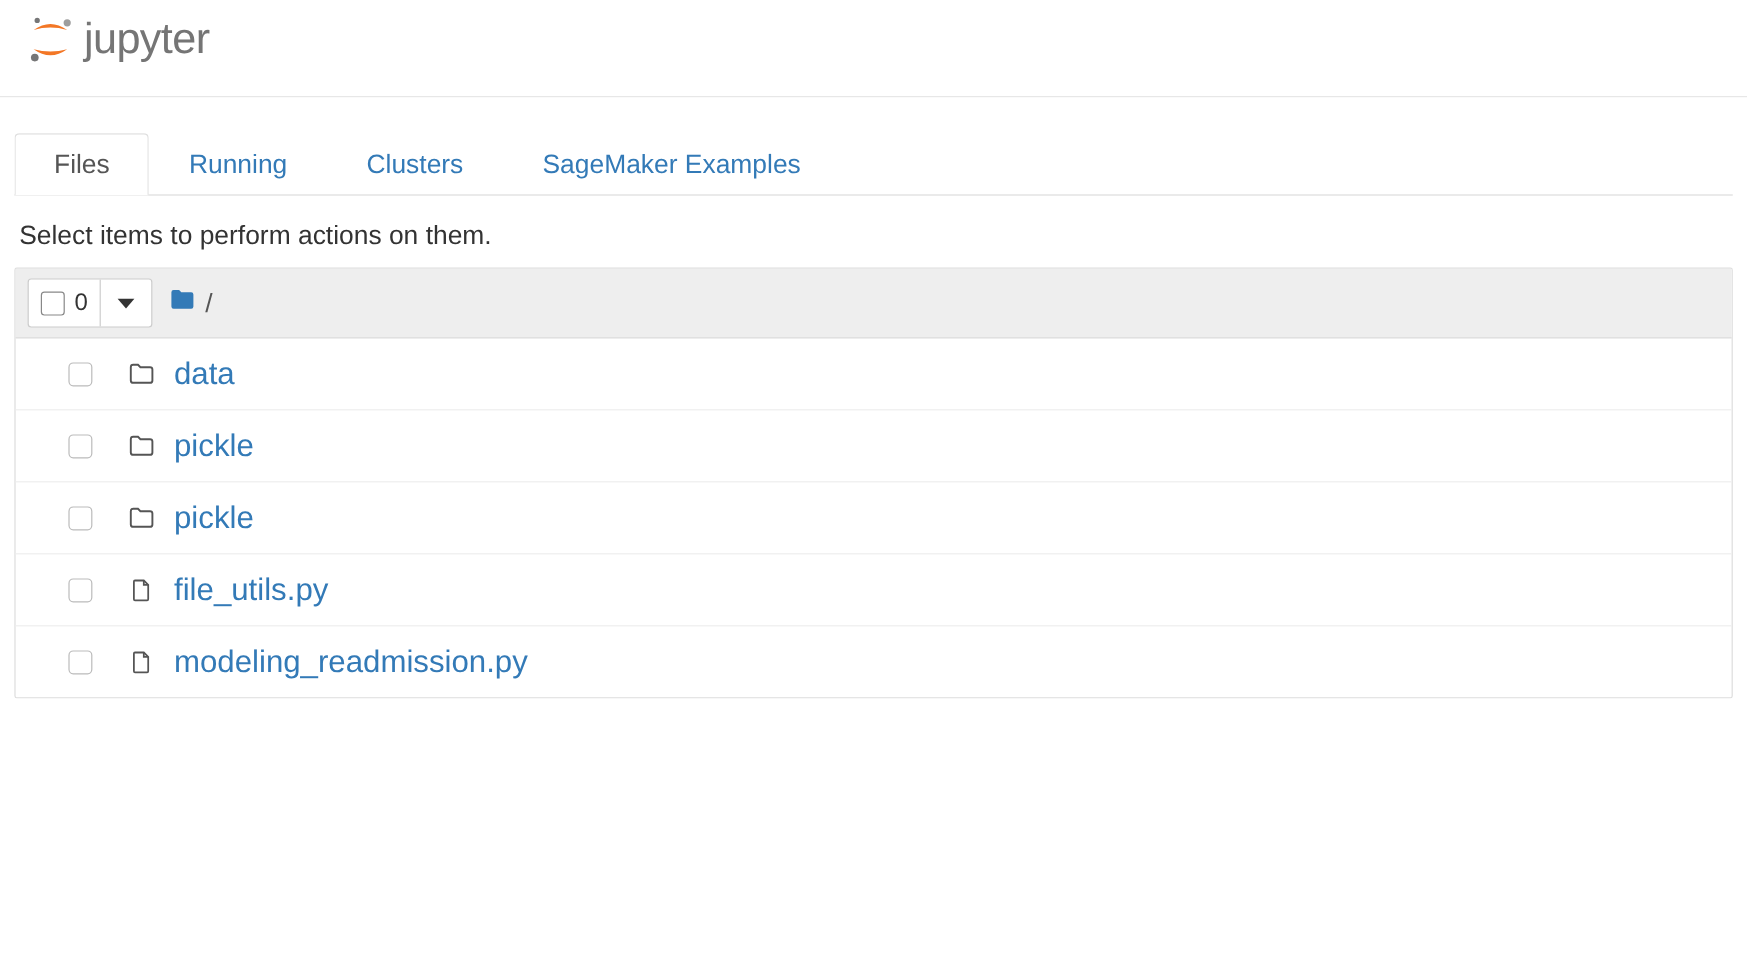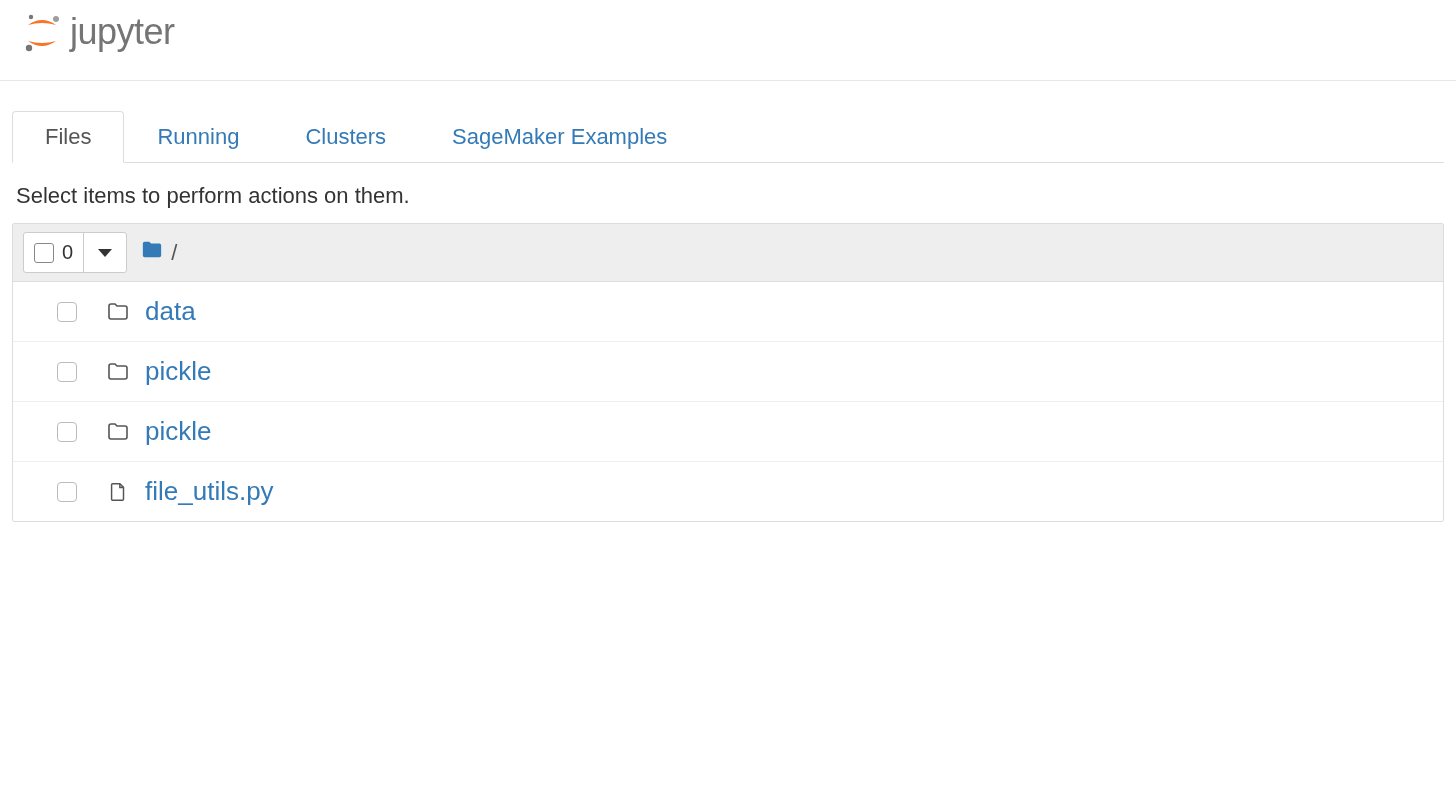--- a/index.html
+++ b/index.html
@@ -213,14 +213,24 @@
       <li class="file-row">
         <span class="row-checkbox"></span>
         <span class="icon-wrap file-icon">
           <svg viewBox="0 0 24 24" fill="none" stroke="#555" stroke-width="1.6">
             <path d="M6 3 h8 l4 4 v13 a1 1 0 0 1-1 1 H6 a1 1 0 0 1-1-1 V4 a1 1 0 0 1 1-1 Z"></path>
             <path d="M14 3 v4 h4"></path>
           </svg>
         </span>
         <span class="file-name">file_utils.py</span>
       </li>
+      <li class="file-row">
+        <span class="row-checkbox"></span>
+        <span class="icon-wrap file-icon">
+          <svg viewBox="0 0 24 24" fill="none" stroke="#555" stroke-width="1.6">
+            <path d="M6 3 h8 l4 4 v13 a1 1 0 0 1-1 1 H6 a1 1 0 0 1-1-1 V4 a1 1 0 0 1 1-1 Z"></path>
+            <path d="M14 3 v4 h4"></path>
+          </svg>
+        </span>
+        <span class="file-name">modeling_readmission.py</span>
+      </li>
     </ul>
 </div>
 
 </body></html>

